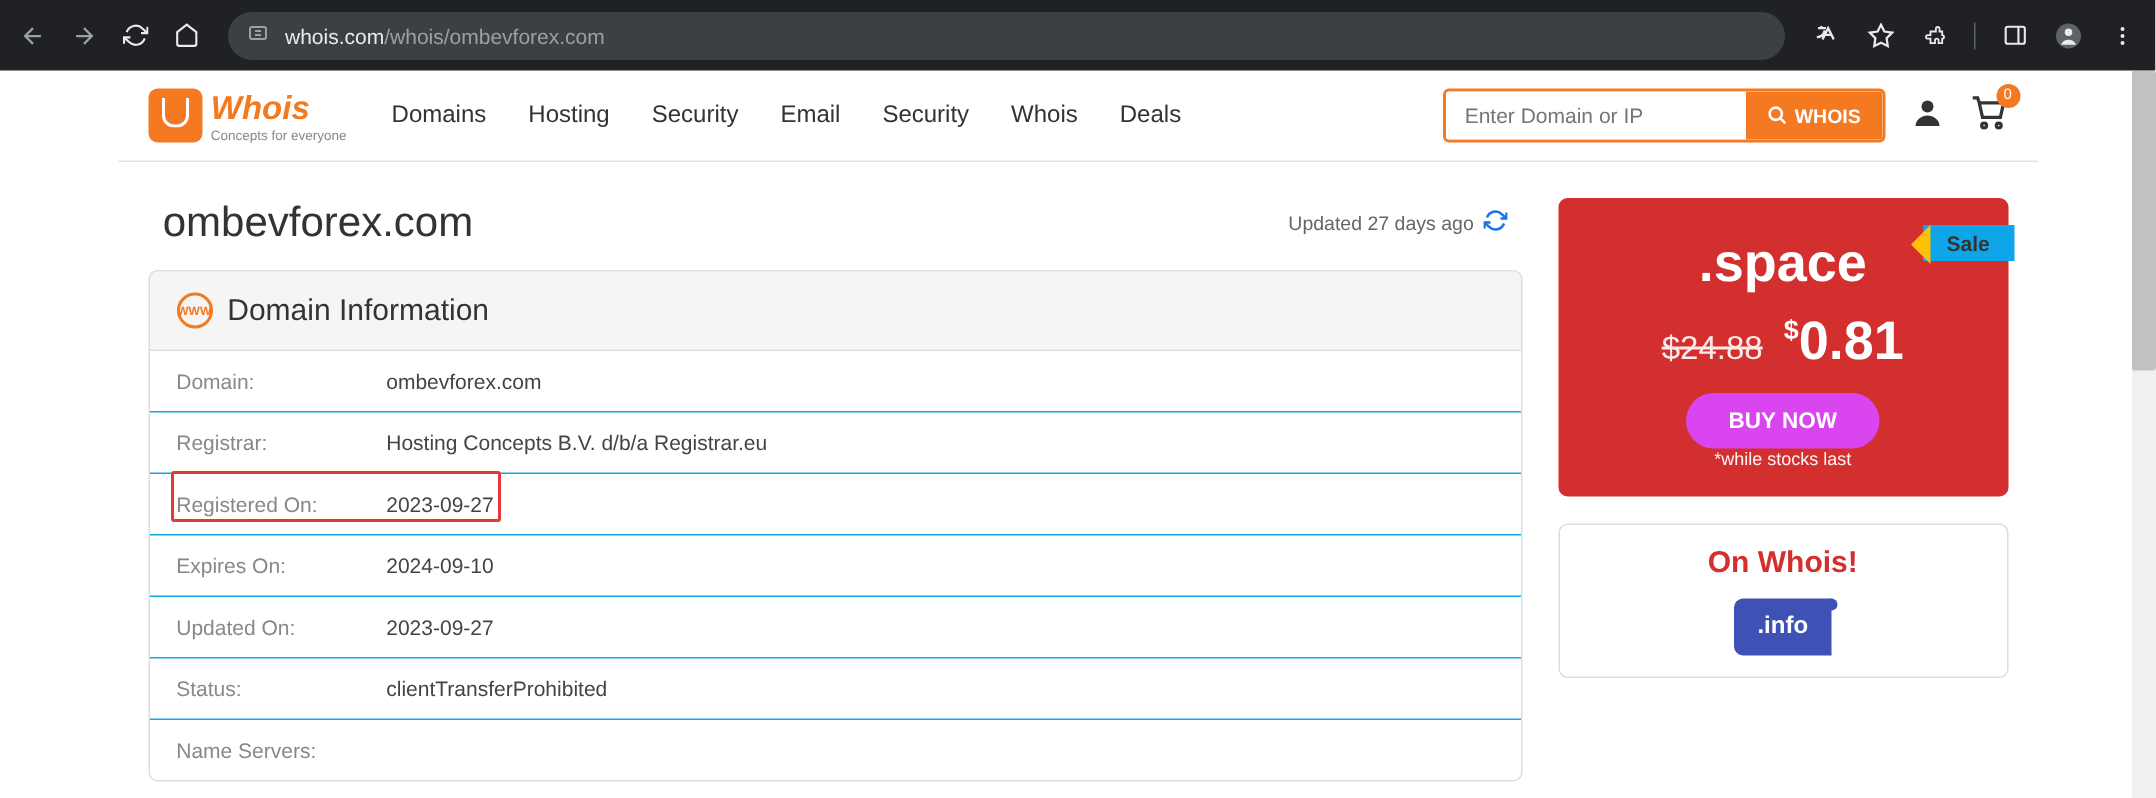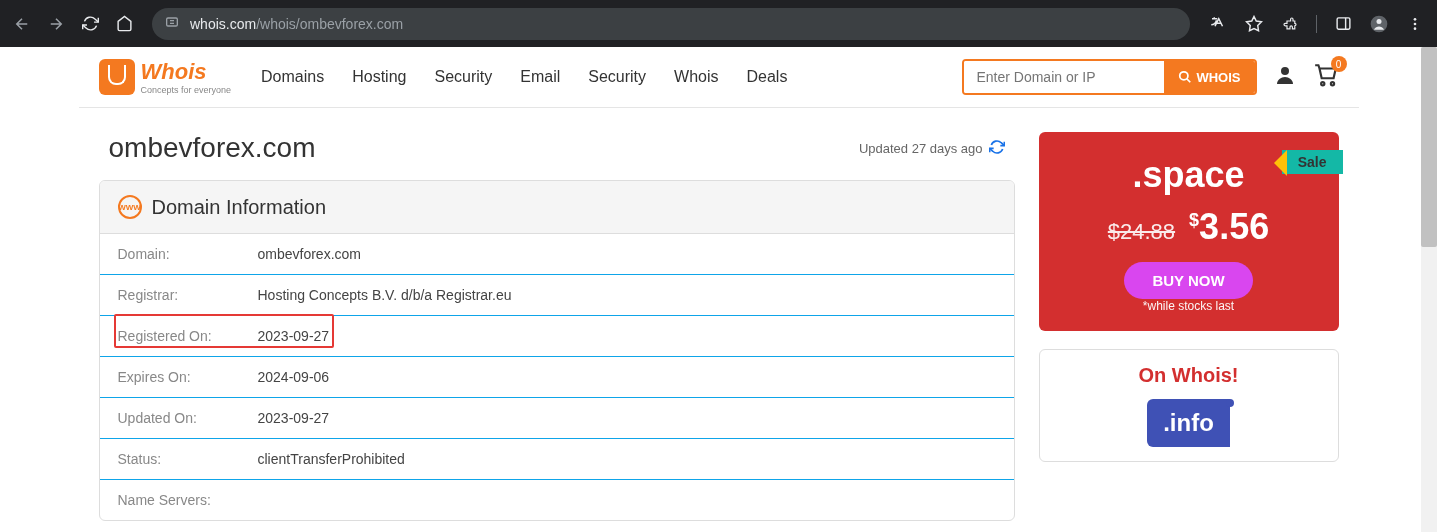--- a/index.html
+++ b/index.html
@@ -52,33 +52,33 @@
 .info-row:last-child { border-bottom: none; }
 .info-label { color: #888; width: 140px; }
 .info-value { color: #444; }
 .info-value-multi { display: flex; flex-direction: column; gap: 2px; }
 .highlight { position: relative; }
 .highlight-box { position: absolute; border: 2px solid #e53935; border-radius: 2px; pointer-events: none; }
 
 
 .sidebar { width: 300px; display: flex; flex-direction: column; gap: 18px; }
 .promo { background: #d32f2f; border-radius: 6px; padding: 22px 18px 18px; text-align: center; color: #fff; position: relative; }
-.sale-badge { position: absolute; top: 18px; right: -4px; background: #14b8a6; color: #333; padding: 4px 16px; font-weight: bold; font-size: 14px; }
+.sale-badge { position: absolute; top: 18px; right: -4px; background: #0ea5e9; color: #333; padding: 4px 16px; font-weight: bold; font-size: 14px; }
 .sale-badge::before { content: ''; position: absolute; left: -8px; top: 0; border: 13px solid transparent; border-right-color: #ffc107; border-left: none; }
 .promo-tld { font-size: 36px; font-weight: bold; margin-bottom: 10px; }
 .promo-prices { display: flex; justify-content: center; align-items: baseline; gap: 14px; margin-bottom: 14px; }
 .old-price { font-size: 22px; text-decoration: line-through; opacity: 0.9; }
 .new-price { font-size: 36px; font-weight: bold; }
 .new-price sup { font-size: 18px; }
 .buy-btn { background: #d946ef; color: #fff; border: none; padding: 10px 28px; border-radius: 20px; font-weight: bold; font-size: 15px; cursor: pointer; }
 .stock-note { font-size: 12px; opacity: 0.95; }
 
 .onsale-card { border: 1px solid #ddd; border-radius: 6px; padding: 14px; text-align: center; }
 .onsale-title { color: #d32f2f; font-size: 20px; font-weight: bold; margin-bottom: 12px; }
-.info-tld { display: inline-block; background: #3f51b5; color: #fff; font-size: 24px; font-weight: bold; padding: 10px 16px; border-radius: 6px 0 0 6px; position: relative; }
+.info-tld { display: inline-block; background: #3f51b5; color: #fff; font-size: 16px; font-weight: bold; padding: 10px 16px; border-radius: 6px 0 0 6px; position: relative; }
 .info-tld::after { content:''; position:absolute; right:-4px; top:0; width:8px; height:8px; background:#3f51b5; border-radius:50%;}
 
 
 .scrollbar { position: fixed; right: 0; top: 47px; bottom: 0; width: 16px; background: #f1f1f1; }
 .scroll-thumb { width: 100%; height: 200px; background: #c1c1c1; border-radius: 2px; }
 </style>
 </head>
 <body>
 
 <div class="browser-chrome">
@@ -222,21 +222,21 @@
               <div class="info-label">Registrar:</div>
               <div class="info-value">Hosting Concepts B.V. d/b/a Registrar.eu</div>
             </div>
             <div class="info-row highlight" style="position: relative;">
               <div class="info-label">Registered On:</div>
               <div class="info-value">2023-09-27</div>
               <div class="highlight-box" style="left: 14px; top: -2px; width: 220px; height: 34px;"></div>
             </div>
             <div class="info-row">
               <div class="info-label">Expires On:</div>
-              <div class="info-value">2024-09-06</div>
+              <div class="info-value">2024-09-10</div>
             </div>
             <div class="info-row">
               <div class="info-label">Updated On:</div>
               <div class="info-value">2023-09-27</div>
             </div>
             <div class="info-row">
               <div class="info-label">Status:</div>
               <div class="info-value">clientTransferProhibited</div>
             </div>
             <div class="info-row">
@@ -245,21 +245,21 @@
           </div>
       </div>
     </div>
 
     <div class="sidebar">
       <div class="promo">
         <div class="sale-badge">Sale</div>
         <div class="promo-tld">.space</div>
         <div class="promo-prices">
           <span class="old-price">$24.88</span>
-          <span class="new-price"><sup>$</sup><span>3.56</span></span>
+          <span class="new-price"><sup>$</sup><span>0.81</span></span>
         </div>
         <button class="buy-btn">BUY NOW</button>
         <div class="stock-note">*while stocks last</div>
       </div>
 
       <div class="onsale-card">
         <div class="onsale-title">On Whois!</div>
         <div class="info-tld">.info</div>
       </div>
     </div>

